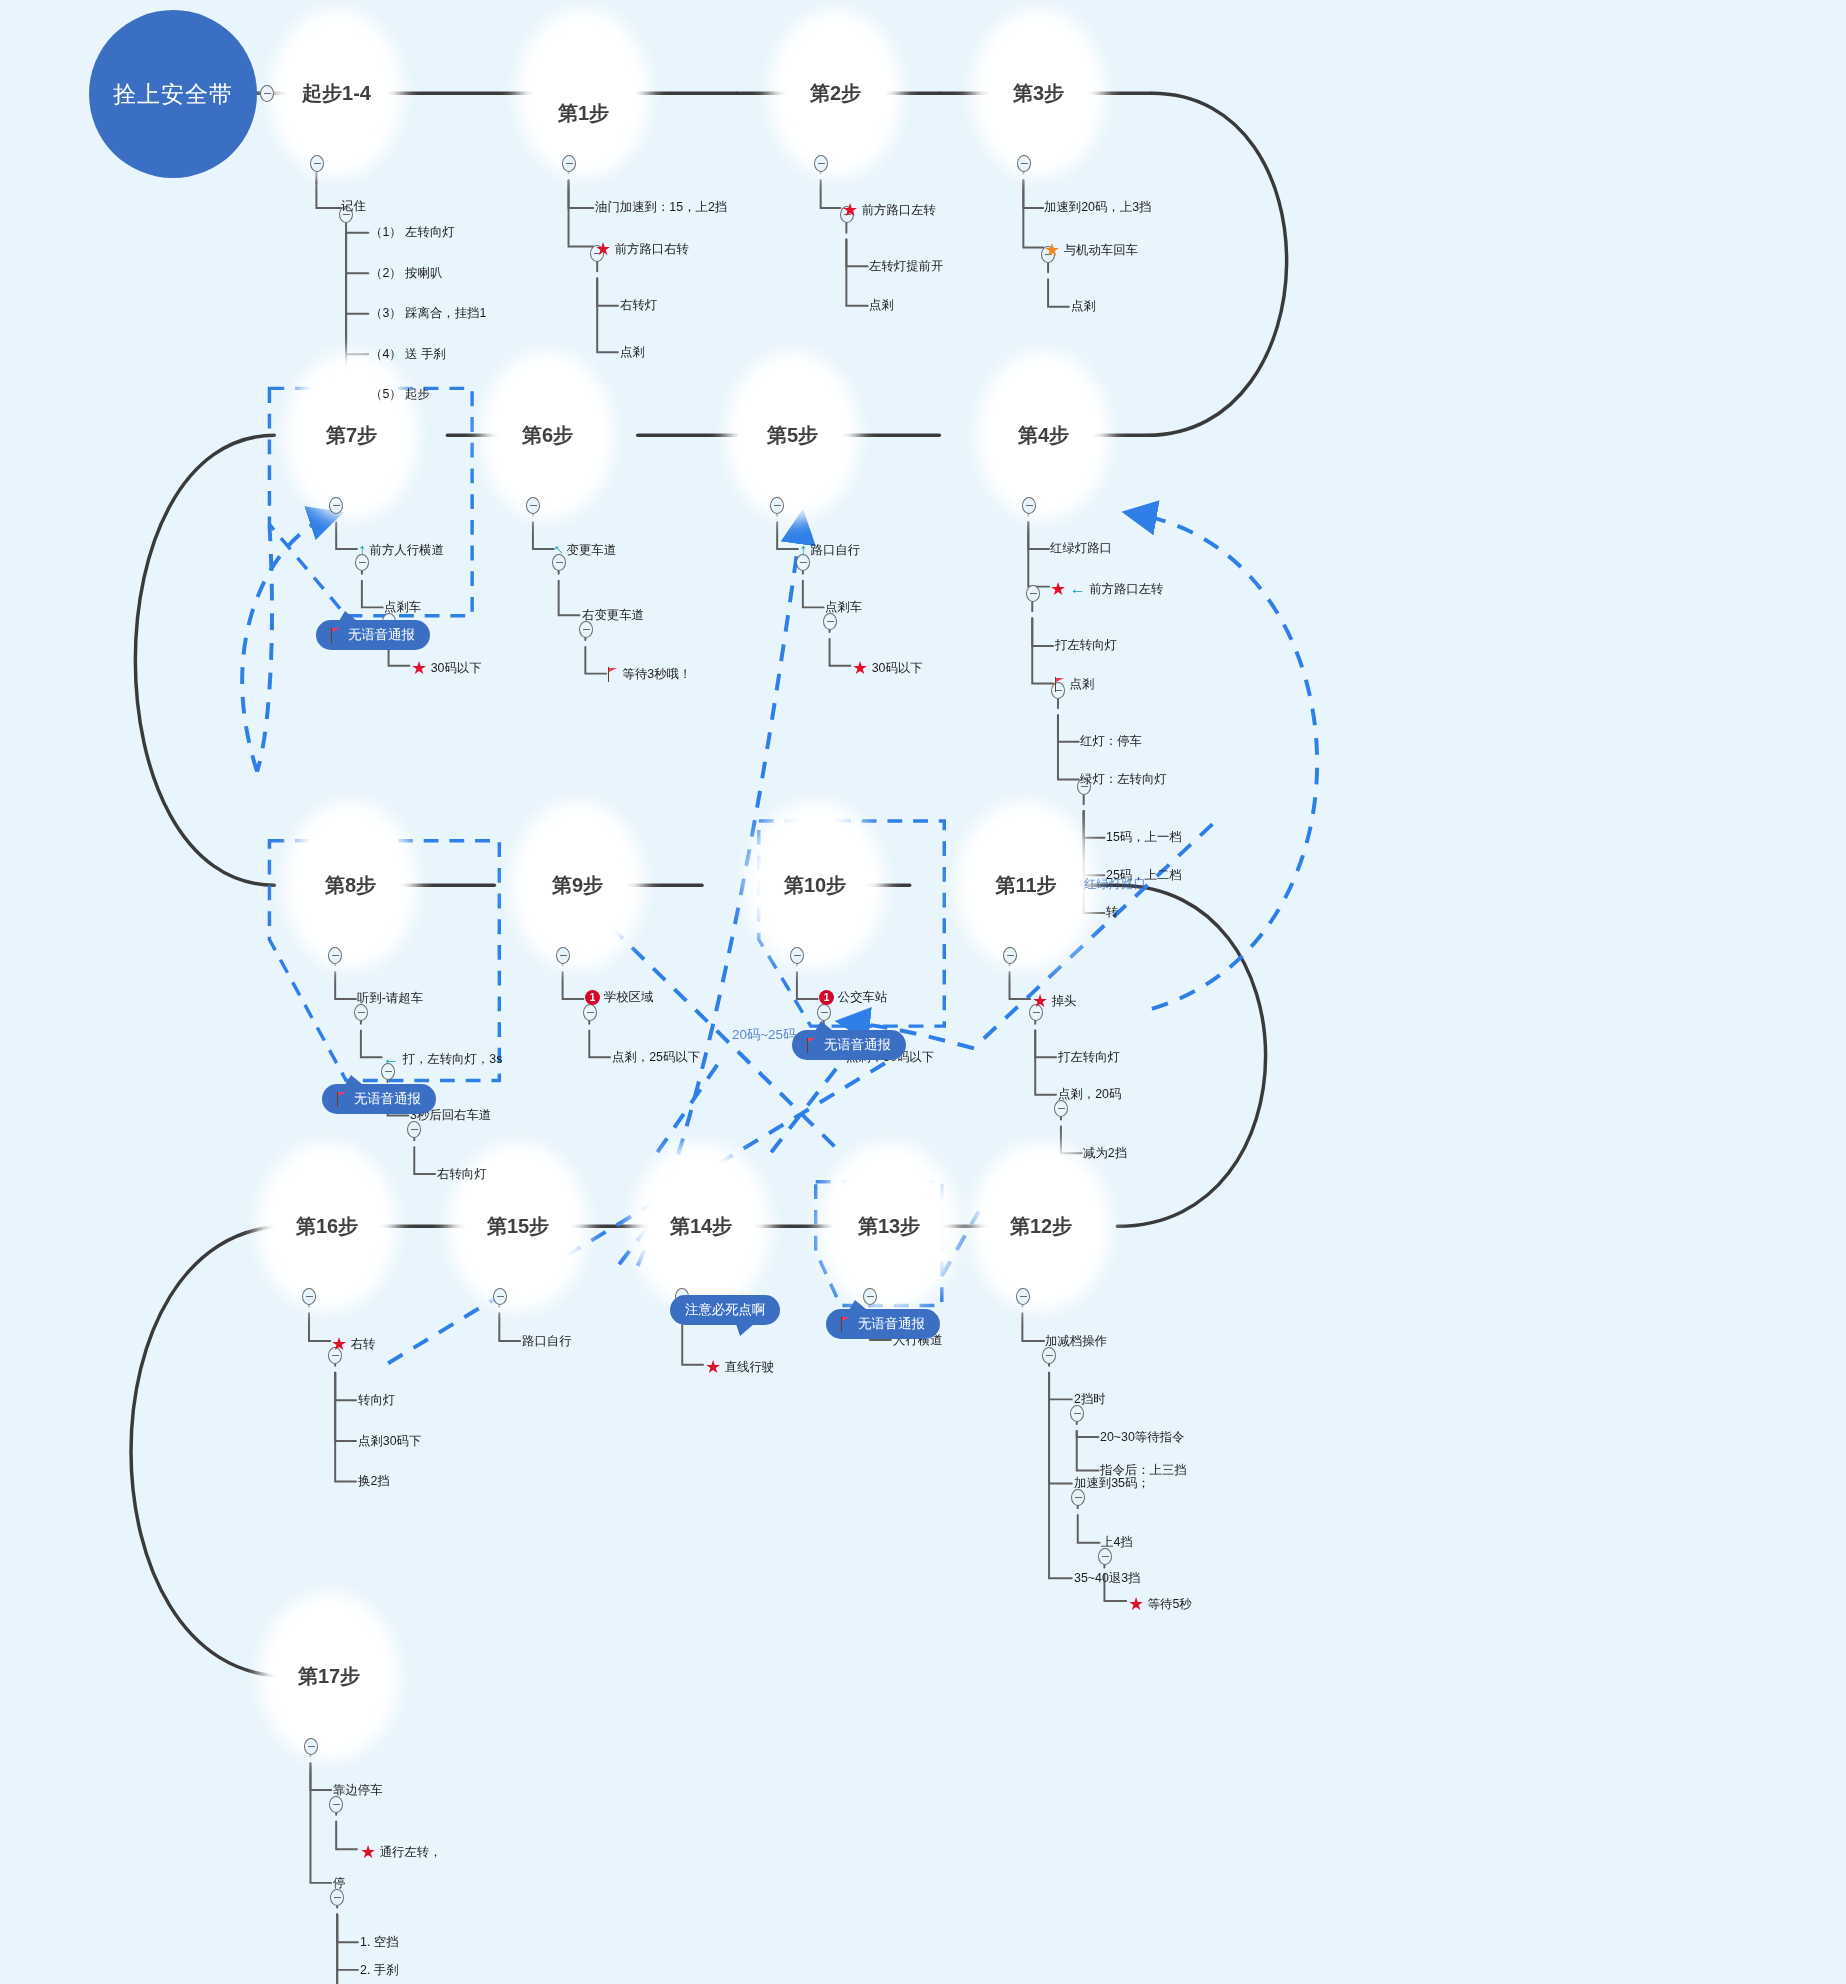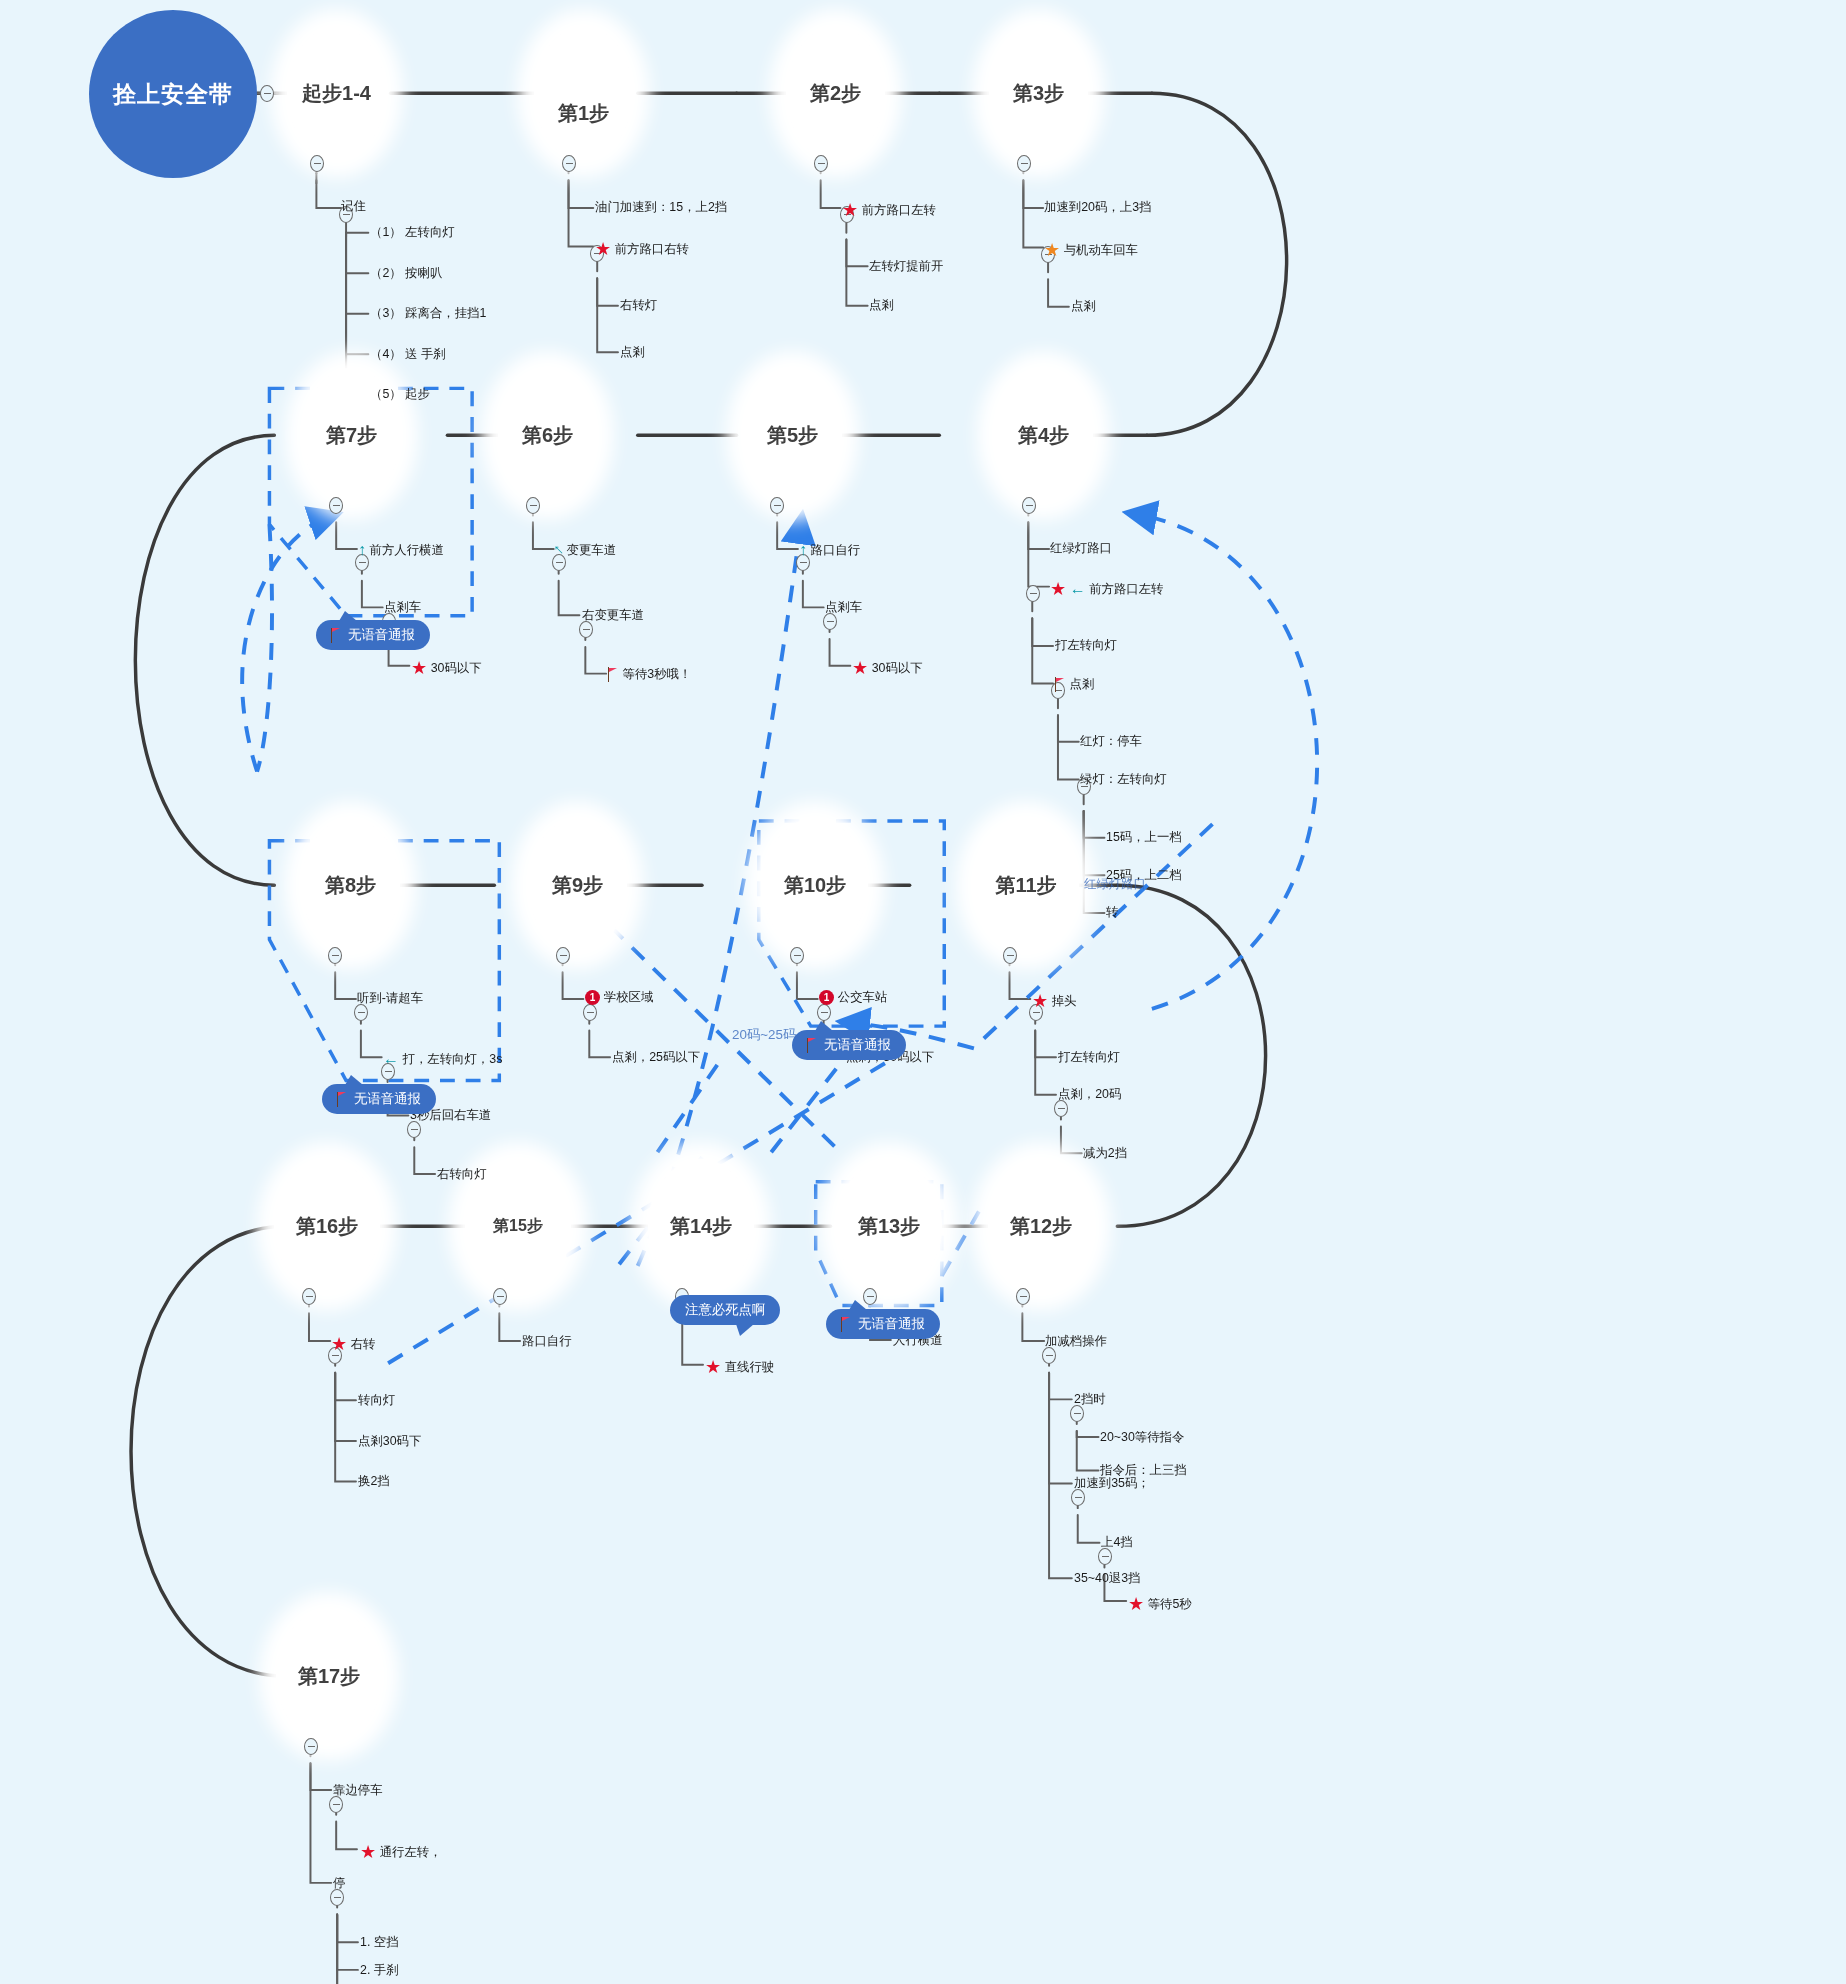--- a/index.html
+++ b/index.html
@@ -13,21 +13,21 @@
   #stage{position:absolute;left:0;top:0;width:1846px;height:1985px;}
   svg.layer{position:absolute;left:0;top:0;width:1846px;height:1985px;pointer-events:none;}
   svg#overlay-dash{z-index:3;}
   svg#spine{z-index:1;}
 
   
   .root-bubble{
     position:absolute;border-radius:50%;
     background:#3b6fc4;color:#fff;
     display:flex;align-items:center;justify-content:center;
-    font-weight:bold;letter-spacing:1px;
+    font-weight:normal;letter-spacing:1px;
     z-index:5;
   }
 
   
   .node{
     position:absolute;z-index:4;
     display:flex;align-items:center;justify-content:center;
   }
   .node .blob{
     position:absolute;left:0;top:0;width:100%;height:100%;
@@ -257,21 +257,21 @@
     <span class="node-label" style="font-size:20px;">第13步</span>
   </div>
 
   <div class="node" style="left:648px;top:1159px;width:106px;height:135px;">
     <span class="blob"></span>
     <span class="node-label" style="font-size:20px;">第14步</span>
   </div>
 
   <div class="node" style="left:465px;top:1159px;width:106px;height:135px;">
     <span class="blob"></span>
-    <span class="node-label" style="font-size:16px;">第15步</span>
+    <span class="node-label" style="font-size:20px;">第15步</span>
   </div>
 
   <div class="node" style="left:274px;top:1159px;width:106px;height:135px;">
     <span class="blob"></span>
     <span class="node-label" style="font-size:20px;">第16步</span>
   </div>
 
   <div class="node" style="left:276px;top:1609px;width:106px;height:135px;">
     <span class="blob"></span>
     <span class="node-label" style="font-size:20px;">第17步</span>

